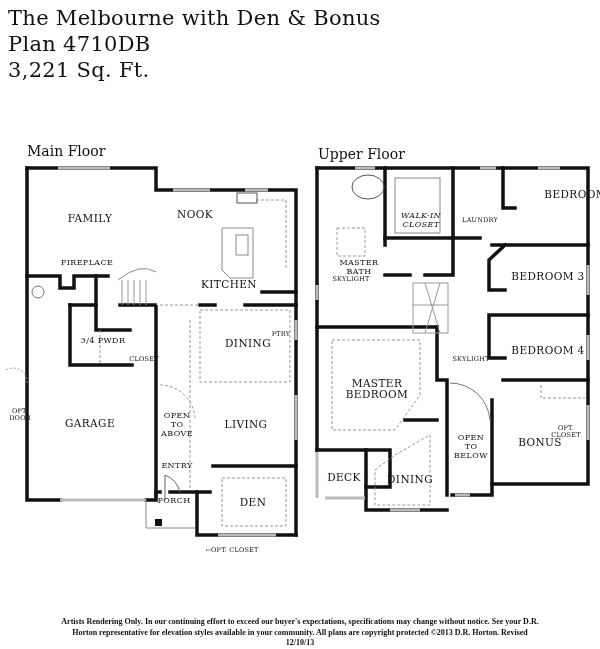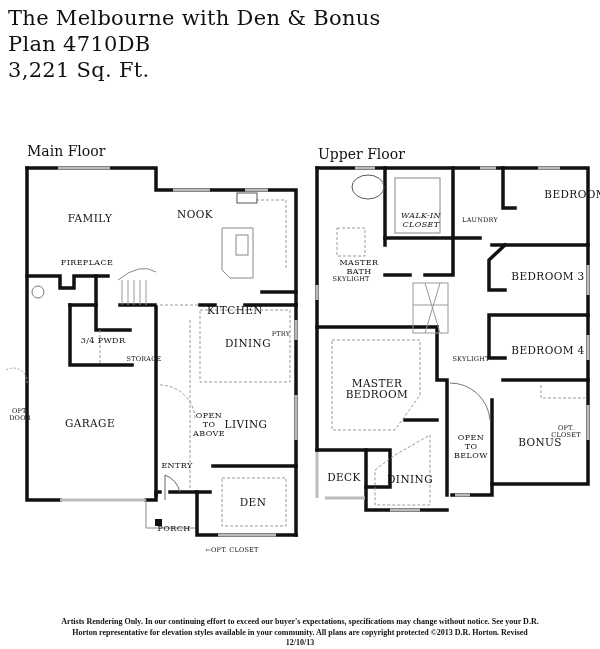--- a/index.html
+++ b/index.html
@@ -138,33 +138,33 @@
     <line x1="413" y1="305" x2="448" y2="305"></line>
     <line x1="425" y1="283" x2="440" y2="333"></line>
     <line x1="440" y1="283" x2="425" y2="333"></line>
   </g>
   <path d="M450 383 A40 40 0 0 1 490 420" stroke="#777" fill="none"></path>
 </svg>
 
 <div class="lbl" style="left:90px;top:218px;">FAMILY</div>
 <div class="lbl" style="left:195px;top:214px;">NOOK</div>
 <div class="lbl md" style="left:87px;top:262px;">FIREPLACE</div>
-<div class="lbl" style="left:235px;top:284px;margin-top:26px;">KITCHEN</div>
+<div class="lbl" style="left:229px;top:284px;">KITCHEN</div>
 <div class="lbl sm" style="left:281px;top:297px;">PTRY</div>
-<div class="lbl sm" style="left:144px;top:322px;">STORAGE</div>
+<div class="lbl sm" style="left:144px;top:322px;">CLOSET</div>
 <div class="lbl md" style="left:103px;top:340px;">3/4 PWDR</div>
 <div class="lbl" style="left:248px;top:343px;">DINING</div>
 <div class="lbl sm" style="left:20px;top:378px;width:22px;white-space:normal;">OPT. DOOR</div>
 <div class="lbl" style="left:90px;top:423px;">GARAGE</div>
-<div class="lbl md" style="left:177px;top:424px;width:34px;white-space:normal;margin-left:32px;">OPEN TO ABOVE</div>
+<div class="lbl md" style="left:177px;top:424px;width:34px;white-space:normal;">OPEN TO ABOVE</div>
 <div class="lbl" style="left:246px;top:424px;">LIVING</div>
 <div class="lbl md" style="left:177px;top:465px;">ENTRY</div>
 <div class="lbl" style="left:253px;top:502px;">DEN</div>
 <div class="lbl sm" style="left:232px;top:513px;">←OPT. CLOSET</div>
-<div class="lbl md" style="left:174px;top:528px;">PORCH</div>
+<div class="lbl md" style="left:174px;top:500px;">PORCH</div>
 
 <div class="lbl md" style="left:421px;top:220px;width:46px;white-space:normal;font-style:italic;">WALK-IN CLOSET</div>
 <div class="lbl sm" style="left:480px;top:183px;">LAUNDRY</div>
 <div class="lbl" style="left:553px;top:194px;margin-left:28px;">BEDROOM 2</div>
 <div class="lbl sm" style="left:351px;top:242px;">SKYLIGHT</div>
 <div class="lbl md" style="left:359px;top:267px;width:40px;white-space:normal;">MASTER BATH</div>
 <div class="lbl" style="left:548px;top:276px;">BEDROOM 3</div>
 <div class="lbl sm" style="left:471px;top:322px;">SKYLIGHT</div>
 <div class="lbl" style="left:548px;top:350px;">BEDROOM 4</div>
 <div class="lbl" style="left:377px;top:389px;width:70px;white-space:normal;">MASTER BEDROOM</div>

